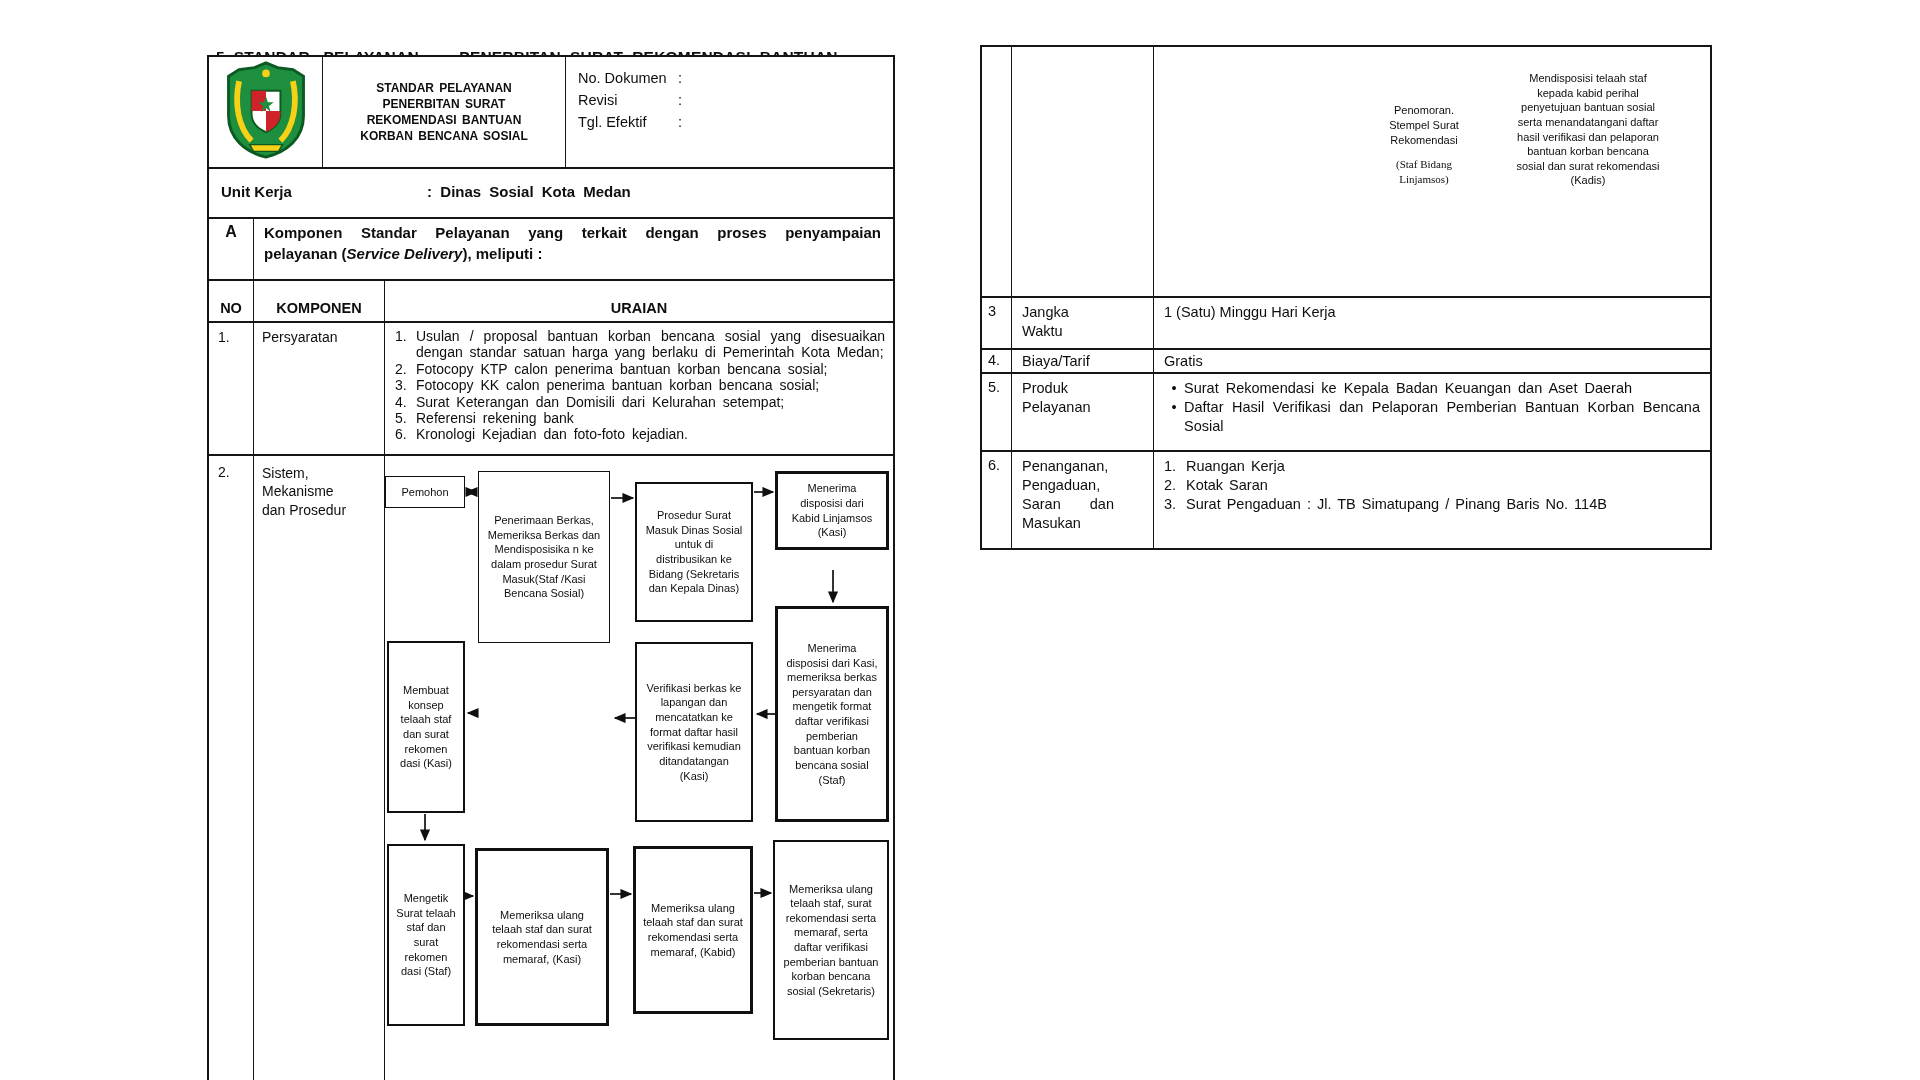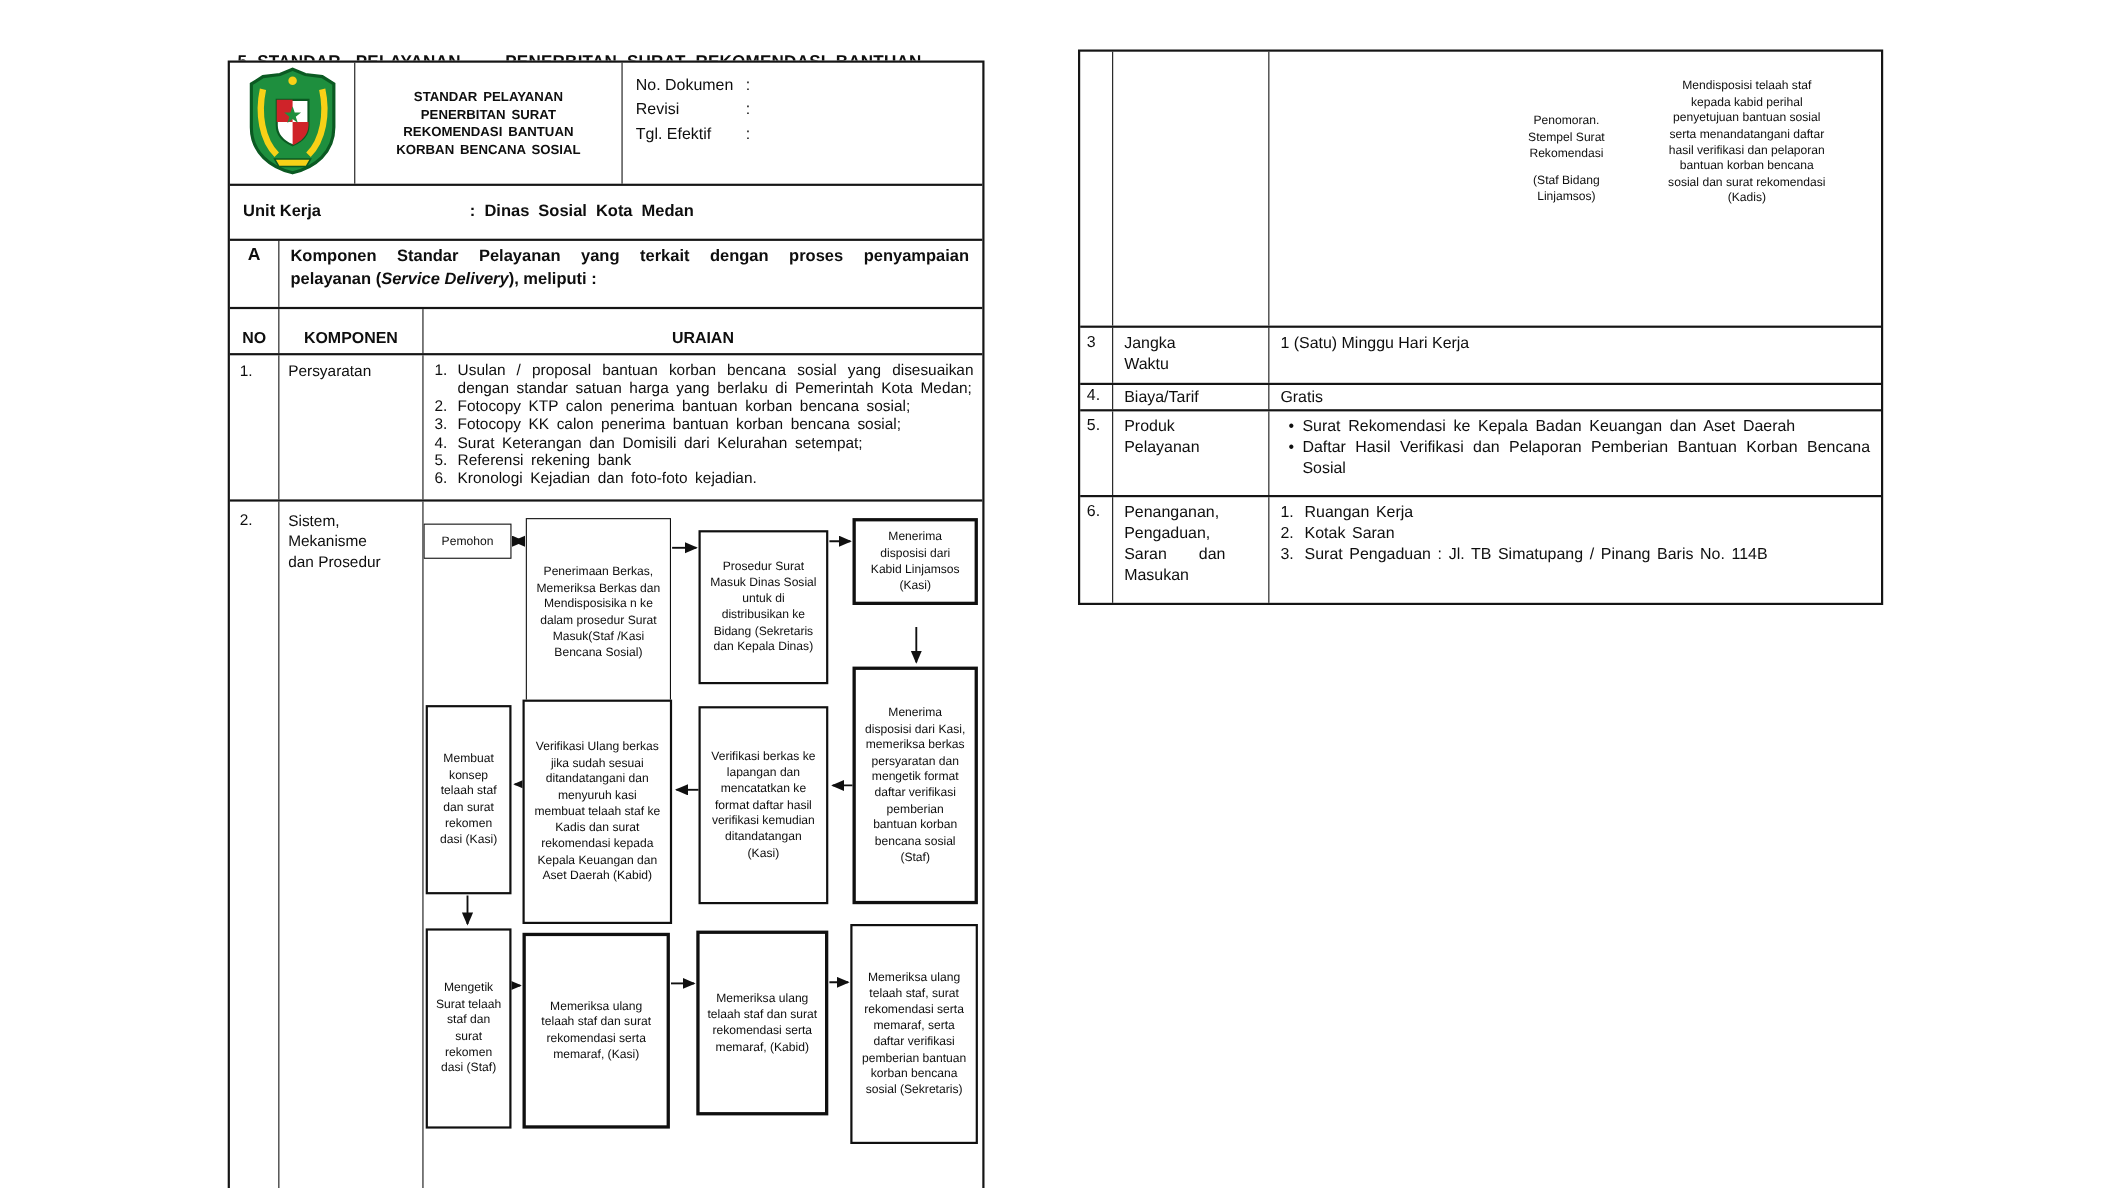--- a/index.html
+++ b/index.html
@@ -67,21 +67,21 @@
   .rrow{display:grid;grid-template-columns:30px 142px 1fr;border-bottom:2px solid #151515;box-sizing:border-box;}
   .rrow:last-child{border-bottom:none;}
   .rrow .no{padding:5px 0 0 6px;}
   .rrow .komp{padding:5px 8px 0 10px;line-height:1.3;}
   .rrow .komp span{display:inline-block;text-align:justify;}
   .rrow .ur{padding:5px 10px 0 10px;line-height:1.3;}
   .rtop{height:251px;}
   .rtop .ur{position:relative;padding:0;}
   .pen-label{position:absolute;left:226px;top:56px;width:88px;text-align:center;
              font-size:11px;line-height:1.38;}
-  .pen-sub{margin-top:8px;}
+  .pen-sub{margin-top:8px;font-family:Liberation Serif, serif;}
   .mend-label{position:absolute;left:360px;top:24px;width:148px;text-align:center;
               font-size:11px;line-height:1.33;}
   .rr3{height:52px;}
   .rr4{height:24px;}
   .rr4 .no,.rr4 .komp,.rr4 .ur{padding-top:2px;}
   .rr5{height:78px;}
   .rr6{height:96px;}
   .bullet{display:grid;grid-template-columns:20px 1fr;text-align:justify;word-spacing:3px;}
   .bullet .b{text-align:center;}
   .nitem{display:grid;grid-template-columns:22px 1fr;word-spacing:2px;}
@@ -204,21 +204,20 @@
           <line x1="225" y1="438" x2="246" y2="438" marker-end="url(#ah)"></line>
           <line x1="369" y1="437" x2="386" y2="437" marker-end="url(#ah)"></line>
         </svg>
 
         <div class="fbox b1" style="left:0;top:20px;width:80px;height:32px;">Pemohon</div>
         <div class="fbox b1" style="left:93px;top:15px;width:132px;height:172px;">Penerimaan Berkas, Memeriksa Berkas dan Mendisposisika n ke dalam prosedur Surat Masuk(Staf /Kasi Bencana Sosial)</div>
         <div class="fbox" style="left:250px;top:26px;width:118px;height:140px;">Prosedur Surat Masuk Dinas Sosial  untuk di distribusikan ke Bidang (Sekretaris dan Kepala Dinas)</div>
         <div class="fbox b3" style="left:390px;top:15px;width:114px;height:79px;">Menerima disposisi dari Kabid Linjamsos (Kasi)</div>
         <div class="fbox b3" style="left:390px;top:150px;width:114px;height:216px;">Menerima disposisi dari Kasi, memeriksa berkas persyaratan dan mengetik format daftar verifikasi pemberian bantuan korban bencana sosial (Staf)</div>
         <div class="fbox" style="left:250px;top:186px;width:118px;height:180px;">Verifikasi berkas ke lapangan dan mencatatkan ke format daftar hasil verifikasi kemudian ditandatangan (Kasi)</div>
-        <div class="fbox" style="left:90px;top:180px;width:136px;height:204px;">Verifikasi Ulang berkas jika sudah sesuai ditandatangani dan menyuruh kasi membuat telaah staf ke Kadis dan surat rekomendasi kepada Kepala Keuangan dan Aset Daerah (Kabid)</div>
         <div class="fbox" style="left:2px;top:185px;width:78px;height:172px;">Membuat konsep telaah staf dan surat rekomen dasi (Kasi)</div>
         <div class="fbox" style="left:2px;top:388px;width:78px;height:182px;">Mengetik Surat telaah staf dan surat rekomen dasi (Staf)</div>
         <div class="fbox b3" style="left:90px;top:392px;width:134px;height:178px;">Memeriksa ulang telaah staf dan surat rekomendasi serta memaraf, (Kasi)</div>
         <div class="fbox b3" style="left:248px;top:390px;width:120px;height:168px;">Memeriksa ulang telaah staf dan surat rekomendasi serta memaraf, (Kabid)</div>
         <div class="fbox" style="left:388px;top:384px;width:116px;height:200px;">Memeriksa ulang telaah staf, surat rekomendasi serta memaraf, serta daftar verifikasi pemberian bantuan korban bencana sosial (Sekretaris)</div>
       </div>
     </div>
   </div>
 
   <div id="rtable">

